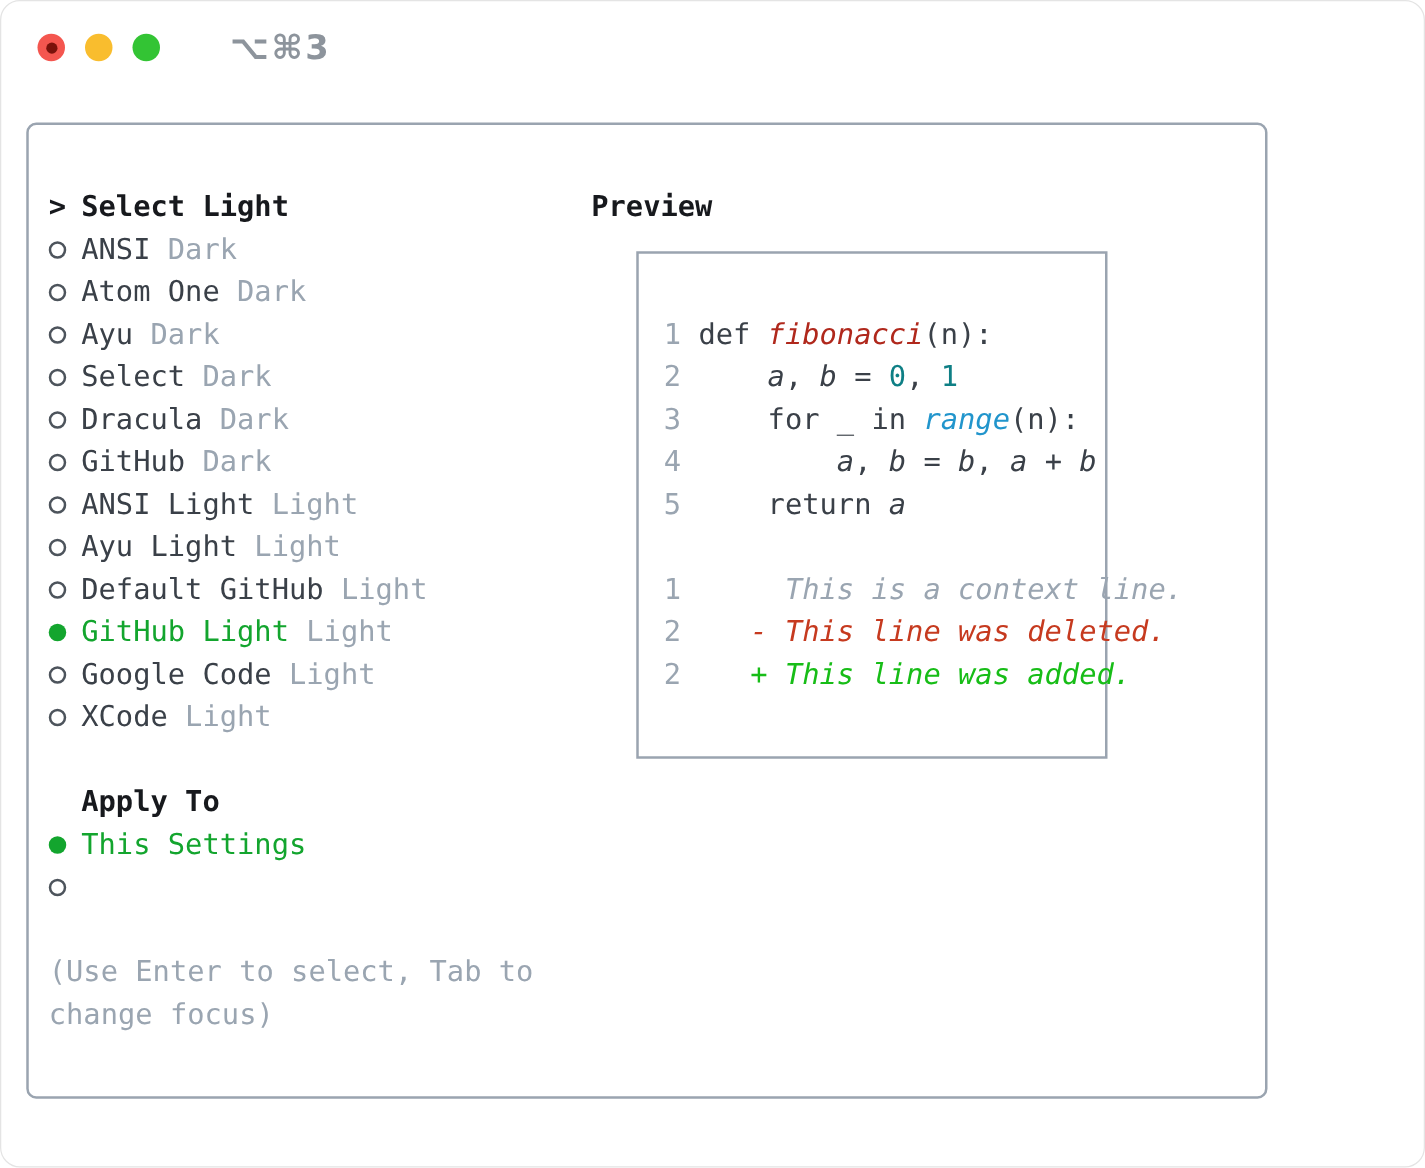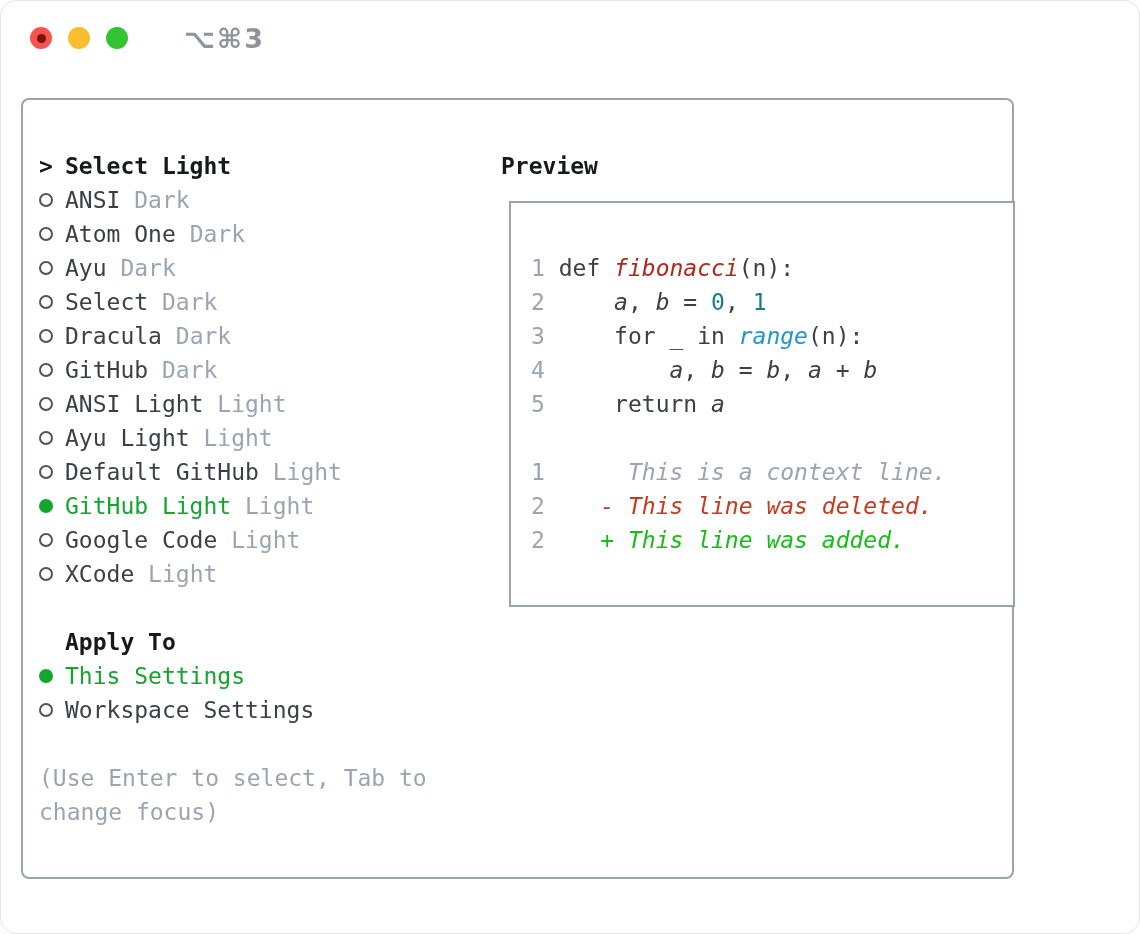--- a/index.html
+++ b/index.html
@@ -47,23 +47,23 @@
   .circle{width:14px;height:14px;border-radius:50%;border:2px solid var(--circle-outline);}
   .circle.sel{background:var(--select-green);border:none;}
   .prefix{font-weight:bold;color:var(--header-text);}
   .hdr-label{font-weight:bold;color:var(--header-text);}
   .theme-name{color:var(--dark-text);white-space:pre;}
   .theme-name.sel{color:var(--select-green);}
   .variant{color:var(--gray-text);white-space:pre;}
   .row.hint{color:var(--gray-text);white-space:pre;}
   .row.spacer{height:34px;}
   
-  .preview-heading{position:absolute;left:478px;top:49px;height:34px;display:flex;
+  .preview-heading{position:absolute;left:450px;top:49px;height:34px;display:flex;
                    align-items:center;font-size:23px;font-weight:bold;color:var(--header-text);}
-  .preview-box{position:absolute;left:486px;top:101px;width:506px;height:406px;
+  .preview-box{position:absolute;left:486px;top:101px;width:377px;height:406px;
                border:2px solid var(--panel-border);background:#fff;}
   .preview-box pre{margin:0;padding:48px 6px 0 20px;font-family:"DejaVu Sans Mono","Liberation Mono",monospace;
                    font-size:23px;line-height:34px;}
   .code-line{height:34px;white-space:pre;}
   .num{color:var(--gray-text);}
   .code{color:var(--dark-text);}
   .fn{color:var(--kw-red);font-style:italic;}
   .lit{color:var(--teal);}
   .builtin{color:var(--blue);font-style:italic;}
   .var{color:var(--dark-text);font-style:italic;}
@@ -185,21 +185,20 @@
         <div class="row">
           <span class="icon-col">
             <span class="circle sel"></span>
           </span>
           <span class="theme-name sel">This Settings</span>
         </div>
         <div class="row">
           <span class="icon-col">
             <span class="circle"></span>
           </span>
-          <span class="theme-name">Workspace Settings</span>
         </div>
         <div class="row spacer"></div>
         <div class="row hint">(Use Enter to select, Tab to</div>
         <div class="row hint">change focus)</div>
       </div>
 
     <div class="preview-heading">Preview</div>
     <div class="preview-box">
       <pre id="preview-pre"><div class="code-line"><span class="num">1 </span><span class="code">def </span><span class="fn">fibonacci</span><span class="code">(n):</span></div><div class="code-line"><span class="num">2 </span><span class="code">    </span><span class="var">a</span><span class="code">, </span><span class="var">b</span><span class="code"> = </span><span class="lit">0</span><span class="code">, </span><span class="lit">1</span></div><div class="code-line"><span class="num">3 </span><span class="code">    for _ in </span><span class="builtin">range</span><span class="code">(n):</span></div><div class="code-line"><span class="num">4 </span><span class="code">        </span><span class="var">a</span><span class="code">, </span><span class="var">b</span><span class="code"> = </span><span class="var">b</span><span class="code">, </span><span class="var">a</span><span class="code"> + </span><span class="var">b</span></div><div class="code-line"><span class="num">5 </span><span class="code">    return </span><span class="var">a</span></div><div class="code-line">&nbsp;</div><div class="code-line"><span class="num">1 </span><span class="ctx">     This is a context line.</span></div><div class="code-line"><span class="num">2 </span><span class="del">   - This line was deleted.</span></div><div class="code-line"><span class="num">2 </span><span class="add">   + This line was added.</span></div></pre>
     </div>

